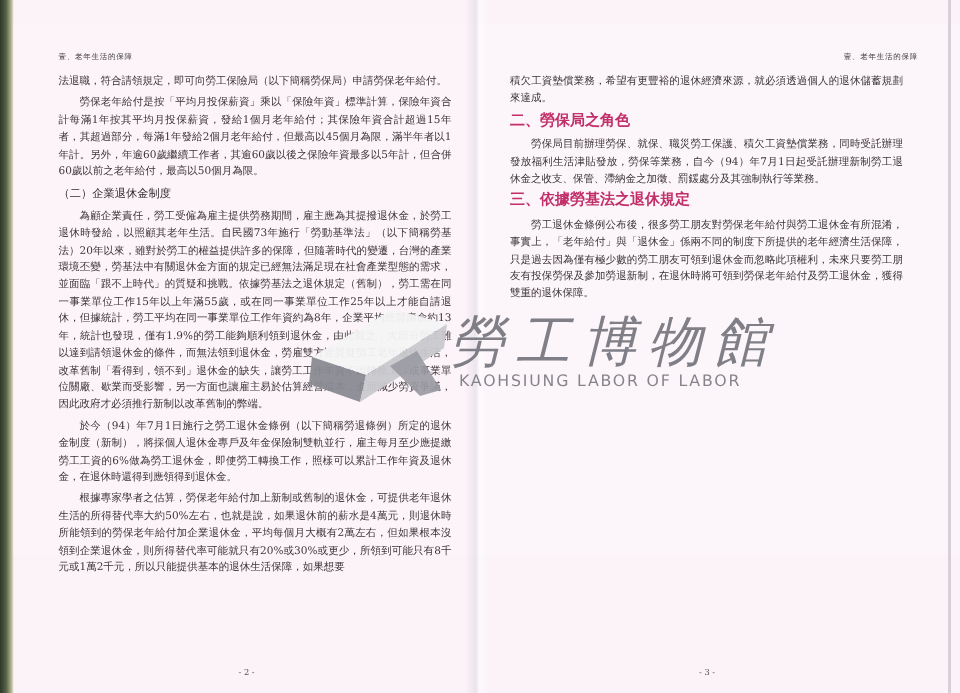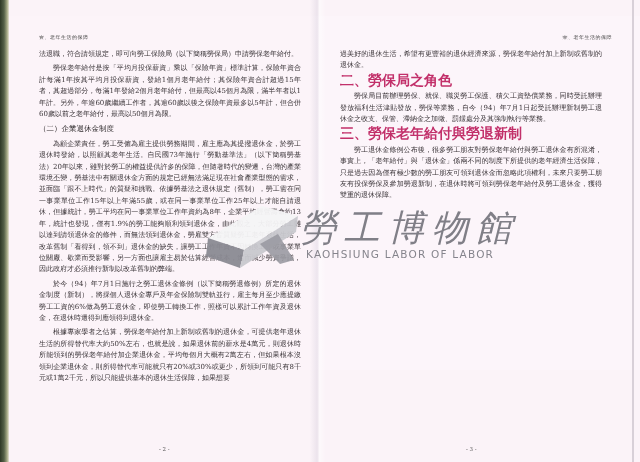--- a/index.html
+++ b/index.html
@@ -35,21 +35,21 @@
   .page.left .content { left: 30px; width: 262px; }
   .page.right .content { left: 26px; width: 262px; }
   p { margin: 0 0 3px 0; text-align: justify; }
   p.indent { text-indent: 14px; }
   .subhead {
     font-family: "DejaVu Sans", "Liberation Sans", sans-serif;
     font-weight: normal; font-size: 7.5px; margin: 3px 0 4px 0; color: #2e2a2c;
   }
   .section-title {
     font-family: "DejaVu Sans", "Liberation Sans", sans-serif;
-    font-weight: bold; font-size: 14px; color: #c2306a; margin: 2px 0 5px 0;
+    font-weight: bold; font-size: 10px; color: #c2306a; margin: 2px 0 5px 0;
   }
   .folio {
     position: absolute; top: 430px; font-size: 5.5px; color: #555;
   }
   .page.left .folio { left: 150px; }
   .page.right .folio { left: 152px; }
   .watermark {
     position: absolute; left: 200px; top: 198px; width: 390px; height: 70px;
     pointer-events: none;
   }
@@ -79,24 +79,24 @@
     <p class="indent">為顧企業責任，勞工受僱為雇主提供勞務期間，雇主應為其提撥退休金，於勞工退休時發給，以照顧其老年生活。自民國73年施行「勞動基準法」（以下簡稱勞基法）20年以來，雖對於勞工的權益提供許多的保障，但隨著時代的變遷，台灣的產業環境丕變，勞基法中有關退休金方面的規定已經無法滿足現在社會產業型態的需求，並面臨「跟不上時代」的質疑和挑戰。依據勞基法之退休規定（舊制），勞工需在同一事業單位工作15年以上年滿55歲，或在同一事業單位工作25年以上才能自請退休，但據統計，勞工平均在同一事業單位工作年資約為8年，企業平均經營壽命約13年，統計也發現，僅有1.9%的勞工能夠順利領到退休金，由此觀之，大部分勞工難以達到請領退休金的條件，而無法領到退休金，勞雇雙方皆質疑勞工老年退休生活，改革舊制「看得到，領不到」退休金的缺失，讓勞工工作年資不因轉換工作或事業單位關廠、歇業而受影響，另一方面也讓雇主易於估算經營成本，進而減少勞資爭議，因此政府才必須推行新制以改革舊制的弊端。</p>
     <p class="indent">於今（94）年7月1日施行之勞工退休金條例（以下簡稱勞退條例）所定的退休金制度（新制），將採個人退休金專戶及年金保險制雙軌並行，雇主每月至少應提繳勞工工資的6%做為勞工退休金，即使勞工轉換工作，照樣可以累計工作年資及退休金，在退休時還得到應領得到退休金。</p>
     <p class="indent">根據專家學者之估算，勞保老年給付加上新制或舊制的退休金，可提供老年退休生活的所得替代率大約50%左右，也就是說，如果退休前的薪水是4萬元，則退休時所能領到的勞保老年給付加企業退休金，平均每個月大概有2萬左右，但如果根本沒領到企業退休金，則所得替代率可能就只有20%或30%或更少，所領到可能只有8千元或1萬2千元，所以只能提供基本的退休生活保障，如果想要</p>
   </div>
   <div class="folio">- 2 -</div>
 </div>
 
 <div class="page right">
   <div class="running-head">壹、老年生活的保障</div>
   <div class="content">
-    <p>過美好的退休生活，希望有更豐裕的退休經濟來源，勞保老年給付加上新制或舊制的退休金。</p>
+    <p>積欠工資墊償業務，希望有更豐裕的退休經濟來源，就必須透過個人的退休儲蓄規劃來達成。</p>
     <div class="section-title">二、勞保局之角色</div>
     <p class="indent">勞保局目前辦理勞保、就保、職災勞工保護、積欠工資墊償業務，同時受託辦理發放福利生活津貼發放，勞保等業務，自今（94）年7月1日起受託辦理新制勞工退休金之收支、保管、滯納金之加徵、罰鍰處分及其強制執行等業務。</p>
-    <div class="section-title">三、勞保老年給付與勞退新制</div>
+    <div class="section-title">三、依據勞基法之退休規定</div>
     <p class="indent">勞工退休金條例公布後，很多勞工朋友對勞保老年給付與勞工退休金有所混淆，事實上，「老年給付」與「退休金」係兩不同的制度下所提供的老年經濟生活保障，只是過去因為僅有極少數的勞工朋友可領到退休金而忽略此項權利，未來只要勞工朋友有投保勞保及參加勞退新制，在退休時將可領到勞保老年給付及勞工退休金，獲得雙重的退休保障。</p>
   </div>
   <div class="folio">- 3 -</div>
 </div>
 
 <div class="fold"></div>
 <div class="right-edge"></div>
 
 <div class="watermark">
   <svg class="wm-logo" width="110" height="70" viewBox="0 0 110 70">

